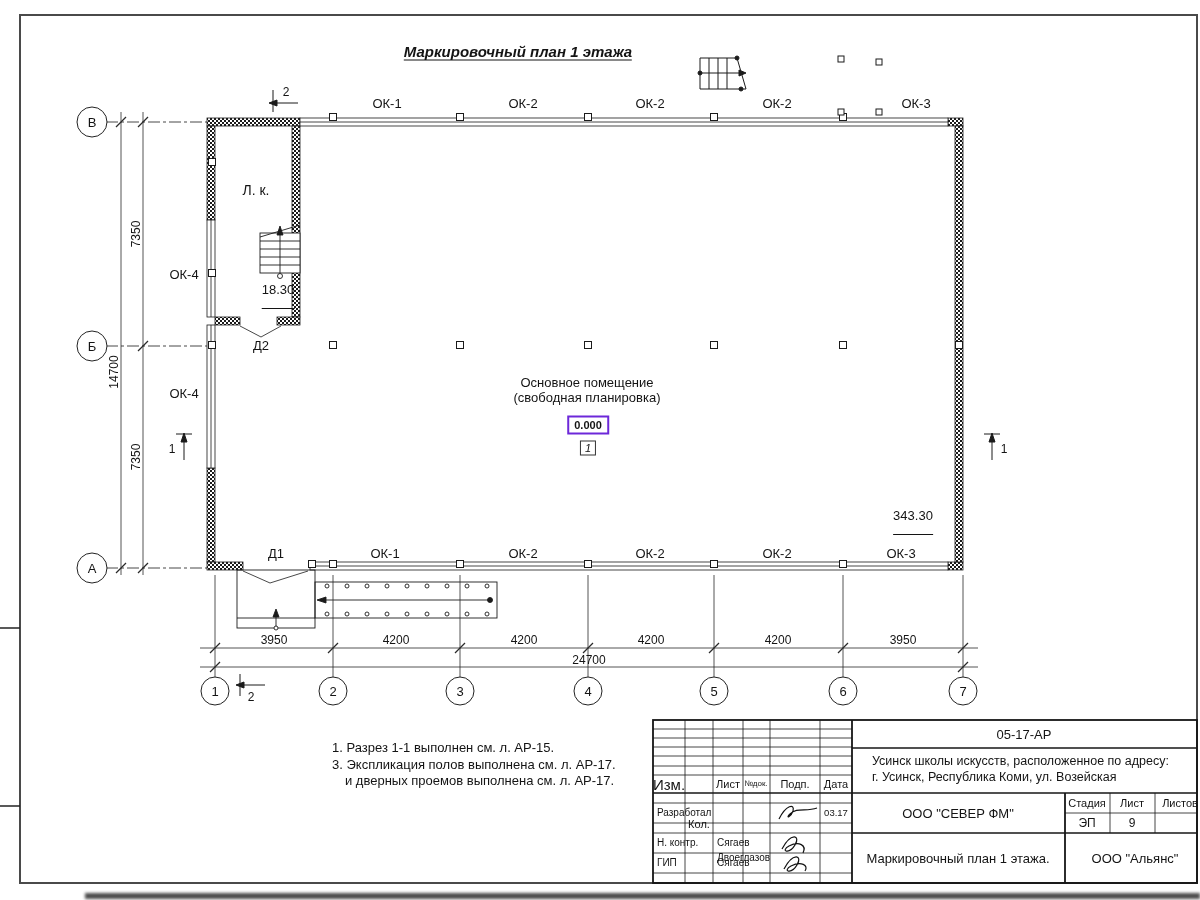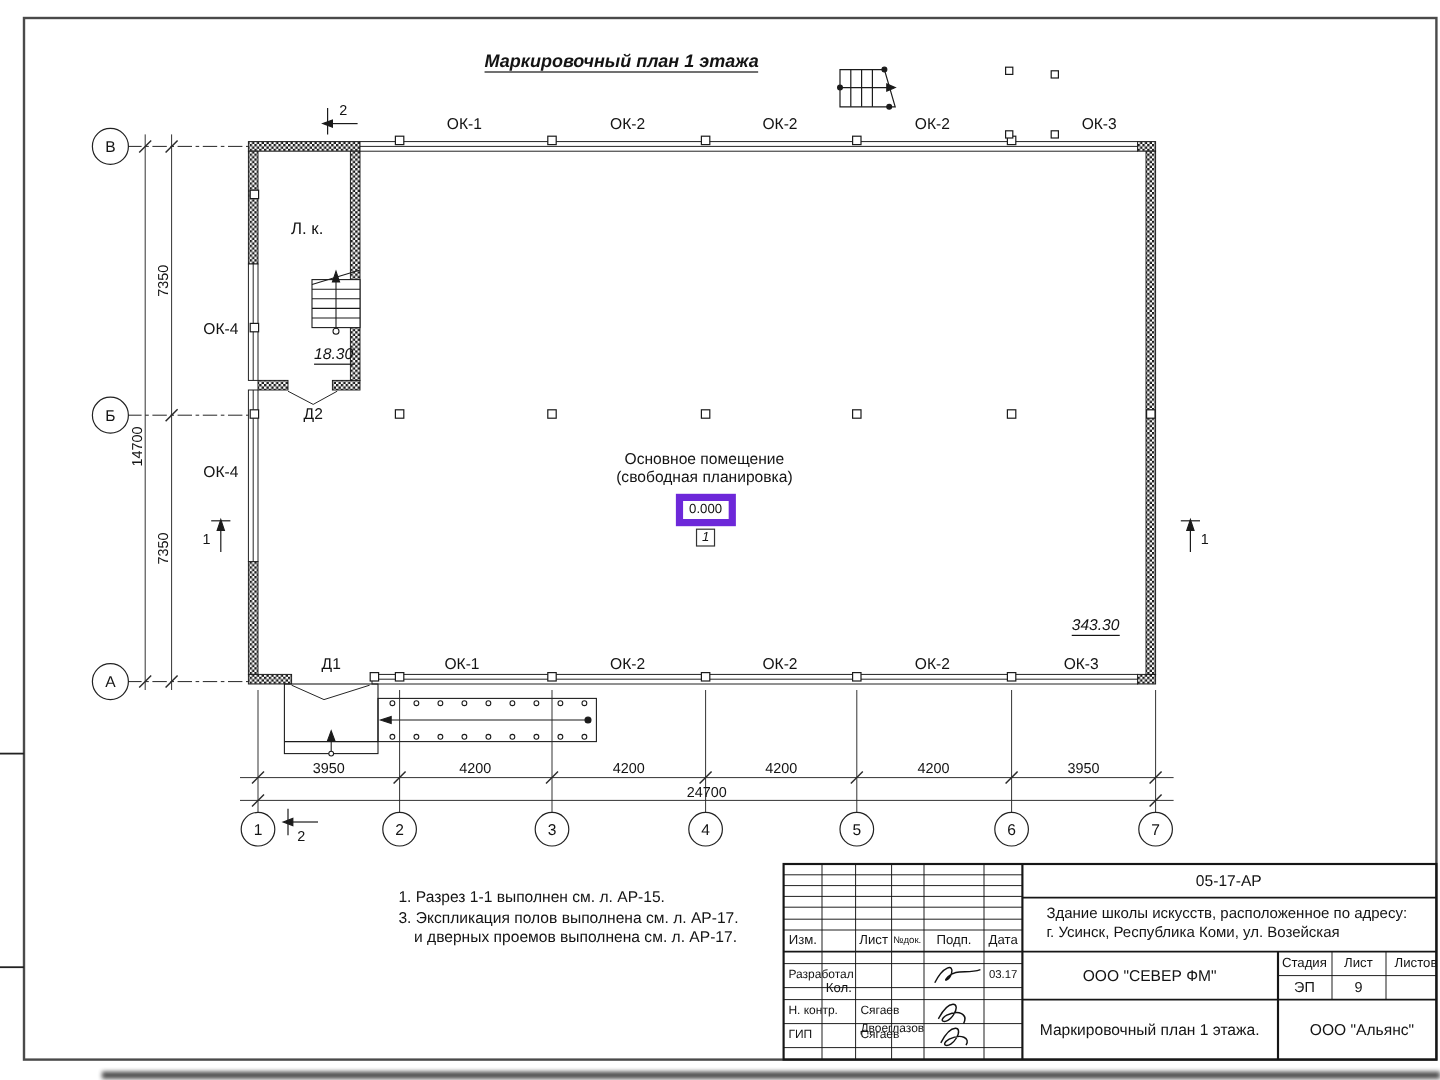--- a/index.html
+++ b/index.html
@@ -2,22 +2,22 @@
 <html><head>
 <meta charset="utf-8">
 <style>
   html,body{margin:0;padding:0;background:#fff;}
   .sheet{position:relative;width:1200px;height:900px;background:#fff;overflow:hidden;
          font-family:"Liberation Sans","DejaVu Sans",sans-serif;color:#141414;}
   svg.lw{position:absolute;left:0;top:0;}
   .lbl{position:absolute;transform:translate(-50%,-50%);font-size:13px;line-height:1;white-space:nowrap;}
   .sm{font-size:12px;}
   .vert{transform:translate(-50%,-50%) rotate(-90deg);}
-  .und{border-bottom:1.2px solid #141414;padding-bottom:2px;font-style:italic;}
-  .elevbox{border:6px solid #6d28d9;padding:2px 5px;font-size:11px;background:#fff;}
+  .und{border-bottom:1.2px solid #141414;padding-bottom:12px;}
+  .elevbox{border:2px solid #6d28d9;padding:2px 5px;font-size:11px;background:#fff;font-weight:bold;}
   .roombox{border:1px solid #333;padding:1px 4px;font-size:11px;font-style:italic;background:#fff;}
   .title{font-size:15px;font-weight:bold;font-style:italic;border-bottom:1.4px solid #141414;padding-bottom:1px;}
   .bub{position:absolute;transform:translate(-50%,-50%);border:1.3px solid #222;border-radius:50%;
        background:#fff;display:flex;align-items:center;justify-content:center;font-size:13px;}
   .bubR{width:29px;height:29px;}
   .bubC{width:27px;height:27px;}
   .notes{position:absolute;left:332px;top:740px;font-size:13px;line-height:16.5px;}
   .notes .ind{padding-left:13px;}
   .tb{position:absolute;white-space:nowrap;line-height:1;}
   .tbc{transform:translate(-50%,-50%);}
@@ -304,24 +304,24 @@
   <div class="bub bubC" style="left:843px;top:691px;">6</div>
   <div class="bub bubC" style="left:963px;top:691px;">7</div>
 
   <div class="notes">
     <div>1. Разрез 1-1 выполнен см. л. АР-15.</div>
     <div>3. Экспликация полов выполнена см. л. АР-17.</div>
     <div class="ind">и дверных проемов выполнена см. л. АР-17.</div>
   </div>
 
   <div class="tb tbc" style="left:1024px;top:734px;font-size:13px;">05-17-АР</div>
-  <div class="tb" style="left:872px;top:755px;font-size:12.5px;">Здание школы искусств, расположенное по адресу:</div>
+  <div class="tb" style="left:872px;top:755px;font-size:12.5px;">Усинск школы искусств, расположенное по адресу:</div>
   <div class="tb" style="left:872px;top:771px;font-size:12.5px;">г. Усинск, Республика Коми, ул. Возейская</div>
 
-  <div class="tb tbc" style="left:669px;top:784px;font-size:11px;">Изм.</div>
+  <div class="tb tbc" style="left:669px;top:784px;font-size:15px;">Изм.</div>
   <div class="tb tbc" style="left:699px;top:784px;font-size:11px;margin-top:40px;">Кол.</div>
   <div class="tb tbc" style="left:728px;top:784px;font-size:11px;">Лист</div>
   <div class="tb tbc" style="left:756px;top:784px;font-size:8px;">№док.</div>
   <div class="tb tbc" style="left:795px;top:784px;font-size:11px;">Подп.</div>
   <div class="tb tbc" style="left:836px;top:784px;font-size:11px;">Дата</div>
 
   <div class="tb" style="left:657px;top:808px;font-size:10px;">Разработал</div>
   <div class="tb" style="left:717px;top:808px;font-size:10px;margin-top:45px;">Двоеглазов</div>
   <div class="tb tbc" style="left:836px;top:813px;font-size:9.5px;">03.17</div>
   <div class="tb" style="left:657px;top:838px;font-size:10px;">Н. контр.</div>

